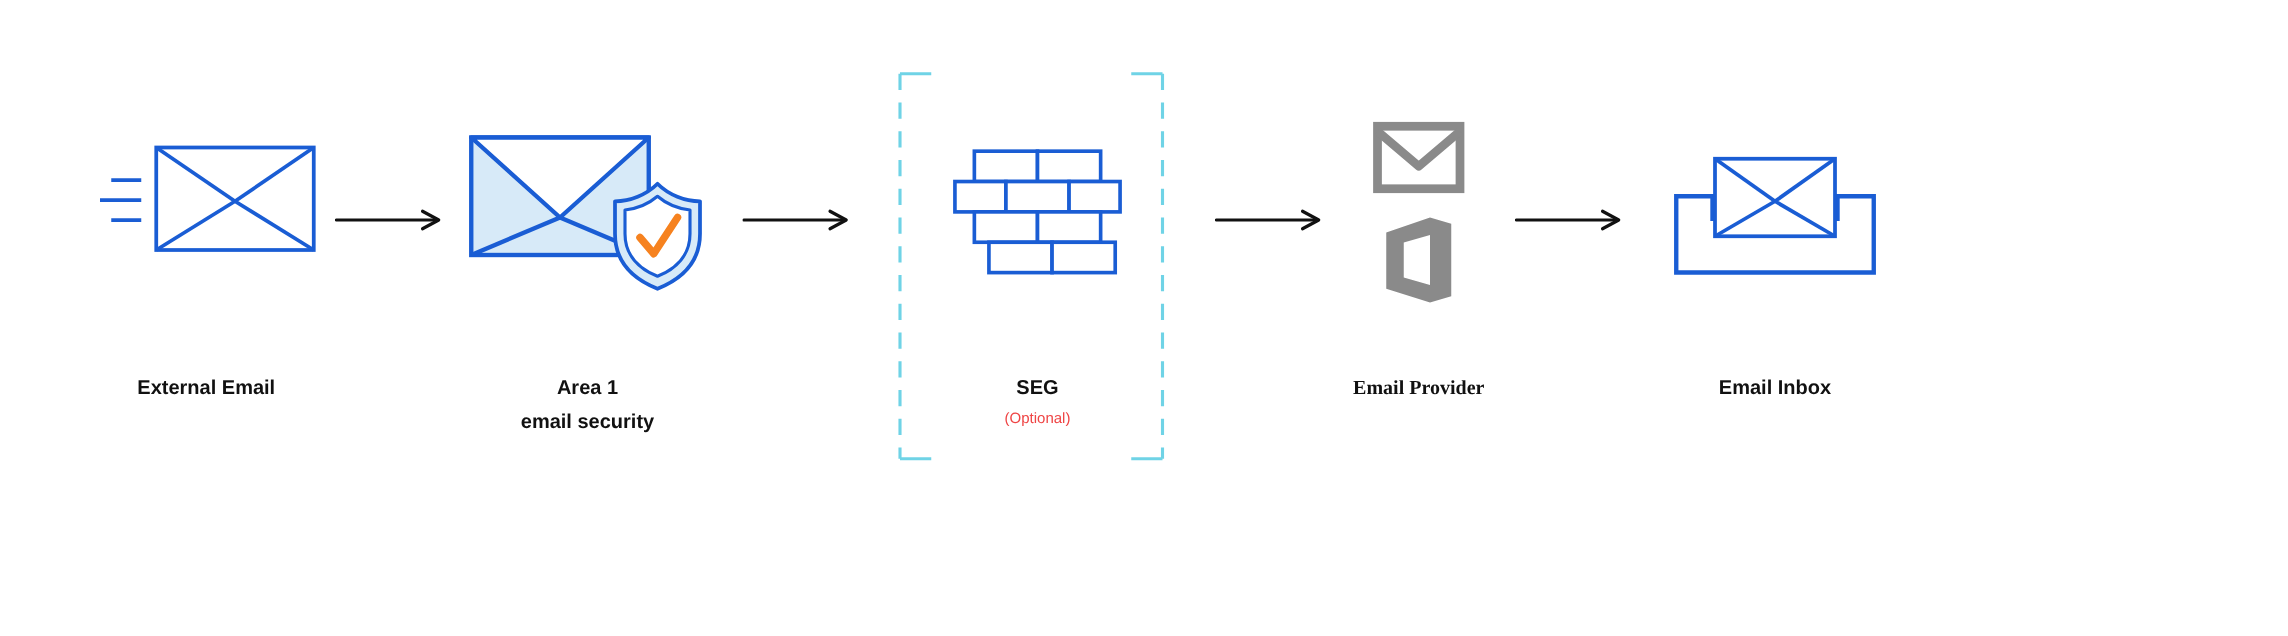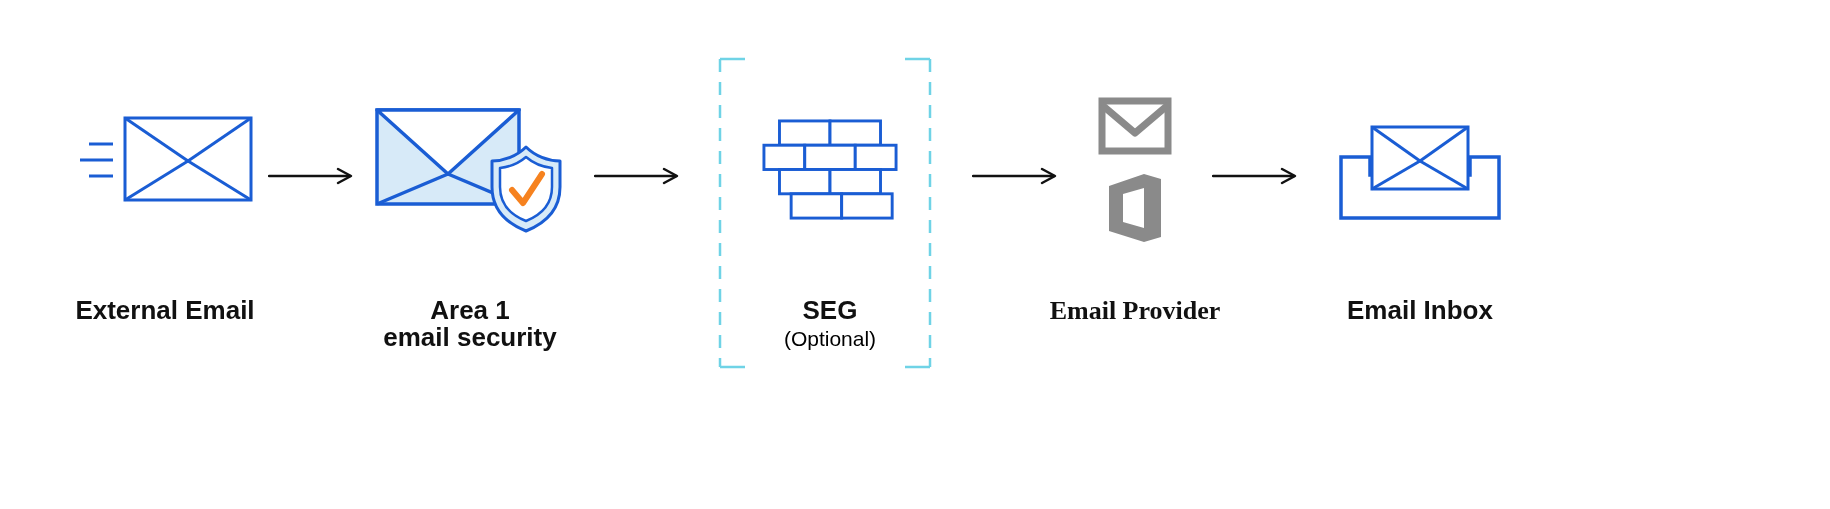--- a/index.html
+++ b/index.html
@@ -1,22 +1,22 @@
 <!DOCTYPE html>
 <html><head>
 <meta charset="utf-8">
 <style>
   html,body { margin:0; padding:0; background:#ffffff; }
   body { font-family: "Liberation Sans", sans-serif; color:#111111; }
   .stage { position:relative; width:1830px; height:509px; background:#ffffff; overflow:hidden; }
 
   .node { position:absolute; top:55px; text-align:center; }
   .icon-area { height:230px; display:flex; align-items:center; justify-content:center; flex-direction:column; }
-  .label { font-size:26px; font-weight:600; line-height:27px; color:#111111; margin-top:12px; }
-  .sublabel { font-size:21px; font-weight:400; color:#000000; margin-top:3px;text-align:center; }
+  .label { font-size:16px; font-weight:600; line-height:27px; color:#111111; margin-top:12px; }
+  .sublabel { font-size:12px; font-weight:400; color:#ef4444; margin-top:3px;text-align:center; }
 
   .node-external { left:40px;  width:250px; }
   .node-area1    { left:340px; width:260px; }
   .node-seg      { left:700px; width:260px; }
   .node-provider { left:1010px;width:250px;font-family:Liberation Serif, serif; }
   .node-inbox    { left:1295px;width:250px; }
 
   .arrow { position:absolute; top:166px; }
   .arrow-1 { left:268px; }
   .arrow-2 { left:594px; }

